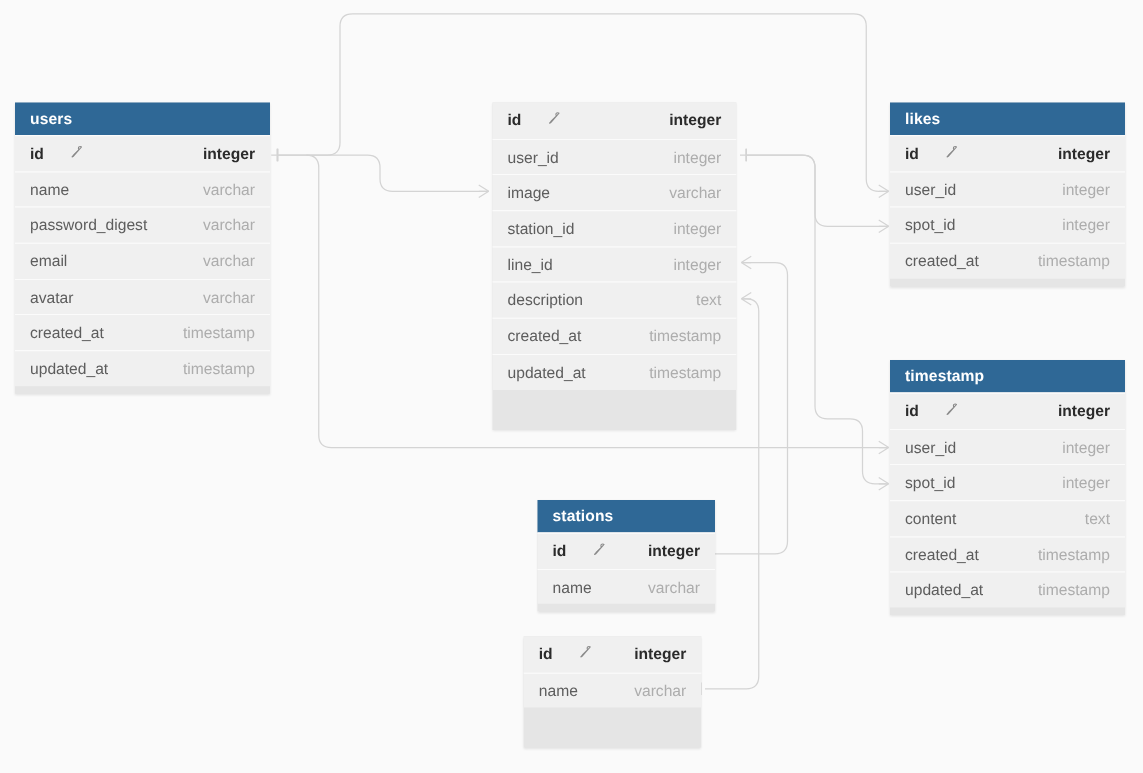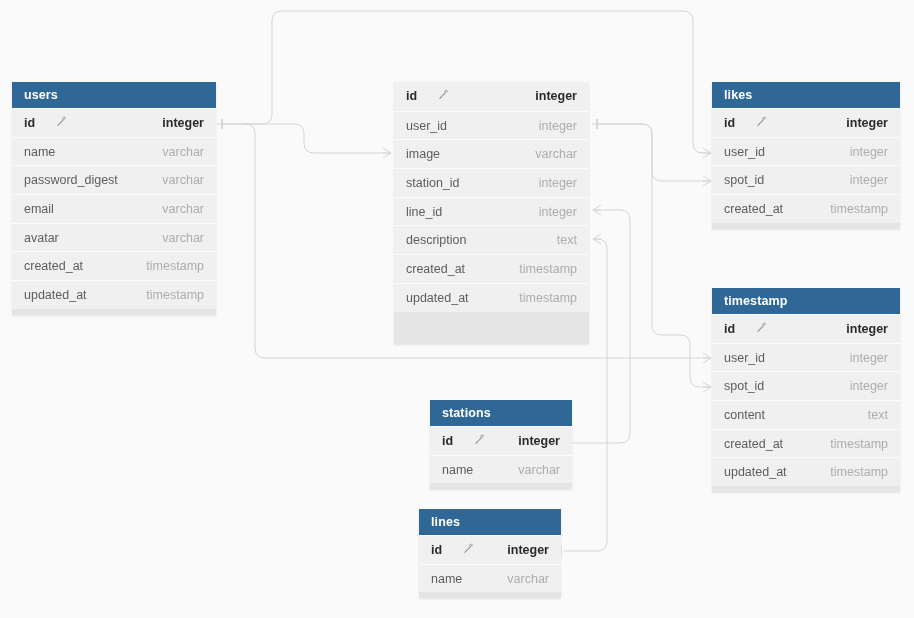--- a/index.html
+++ b/index.html
@@ -336,21 +336,20 @@
         <span class="field-type">integer</span>
       </div>
       <div class="field-row">
         <span class="field-name">
           <span>name</span>
         </span>
         <span class="field-type">varchar</span>
       </div>
     </div>
     <div class="table-card" style="left: 419px; top: 509px; width: 142px; height: 89.4px;">
-      <div class="table-header">lines</div>
       <div class="field-row pk">
         <span class="field-name">
           <span>id</span>
           <span class="key-icon">
             <svg viewBox="0 0 16 16" width="11" height="11">
               <g fill="none" stroke="#8a8a8a" stroke-width="1.25" stroke-linecap="round" stroke-linejoin="round">
                 <path d="M13.4 2.3 A2.1 2.1 0 0 0 10.4 2.3 A2.1 2.1 0 0 0 10.4 5.3 L4.2 11.6 L2.4 13.9 L4.0 13.0 L5.6 11.2 Z"></path>
               </g>
             </svg>
           </span>

